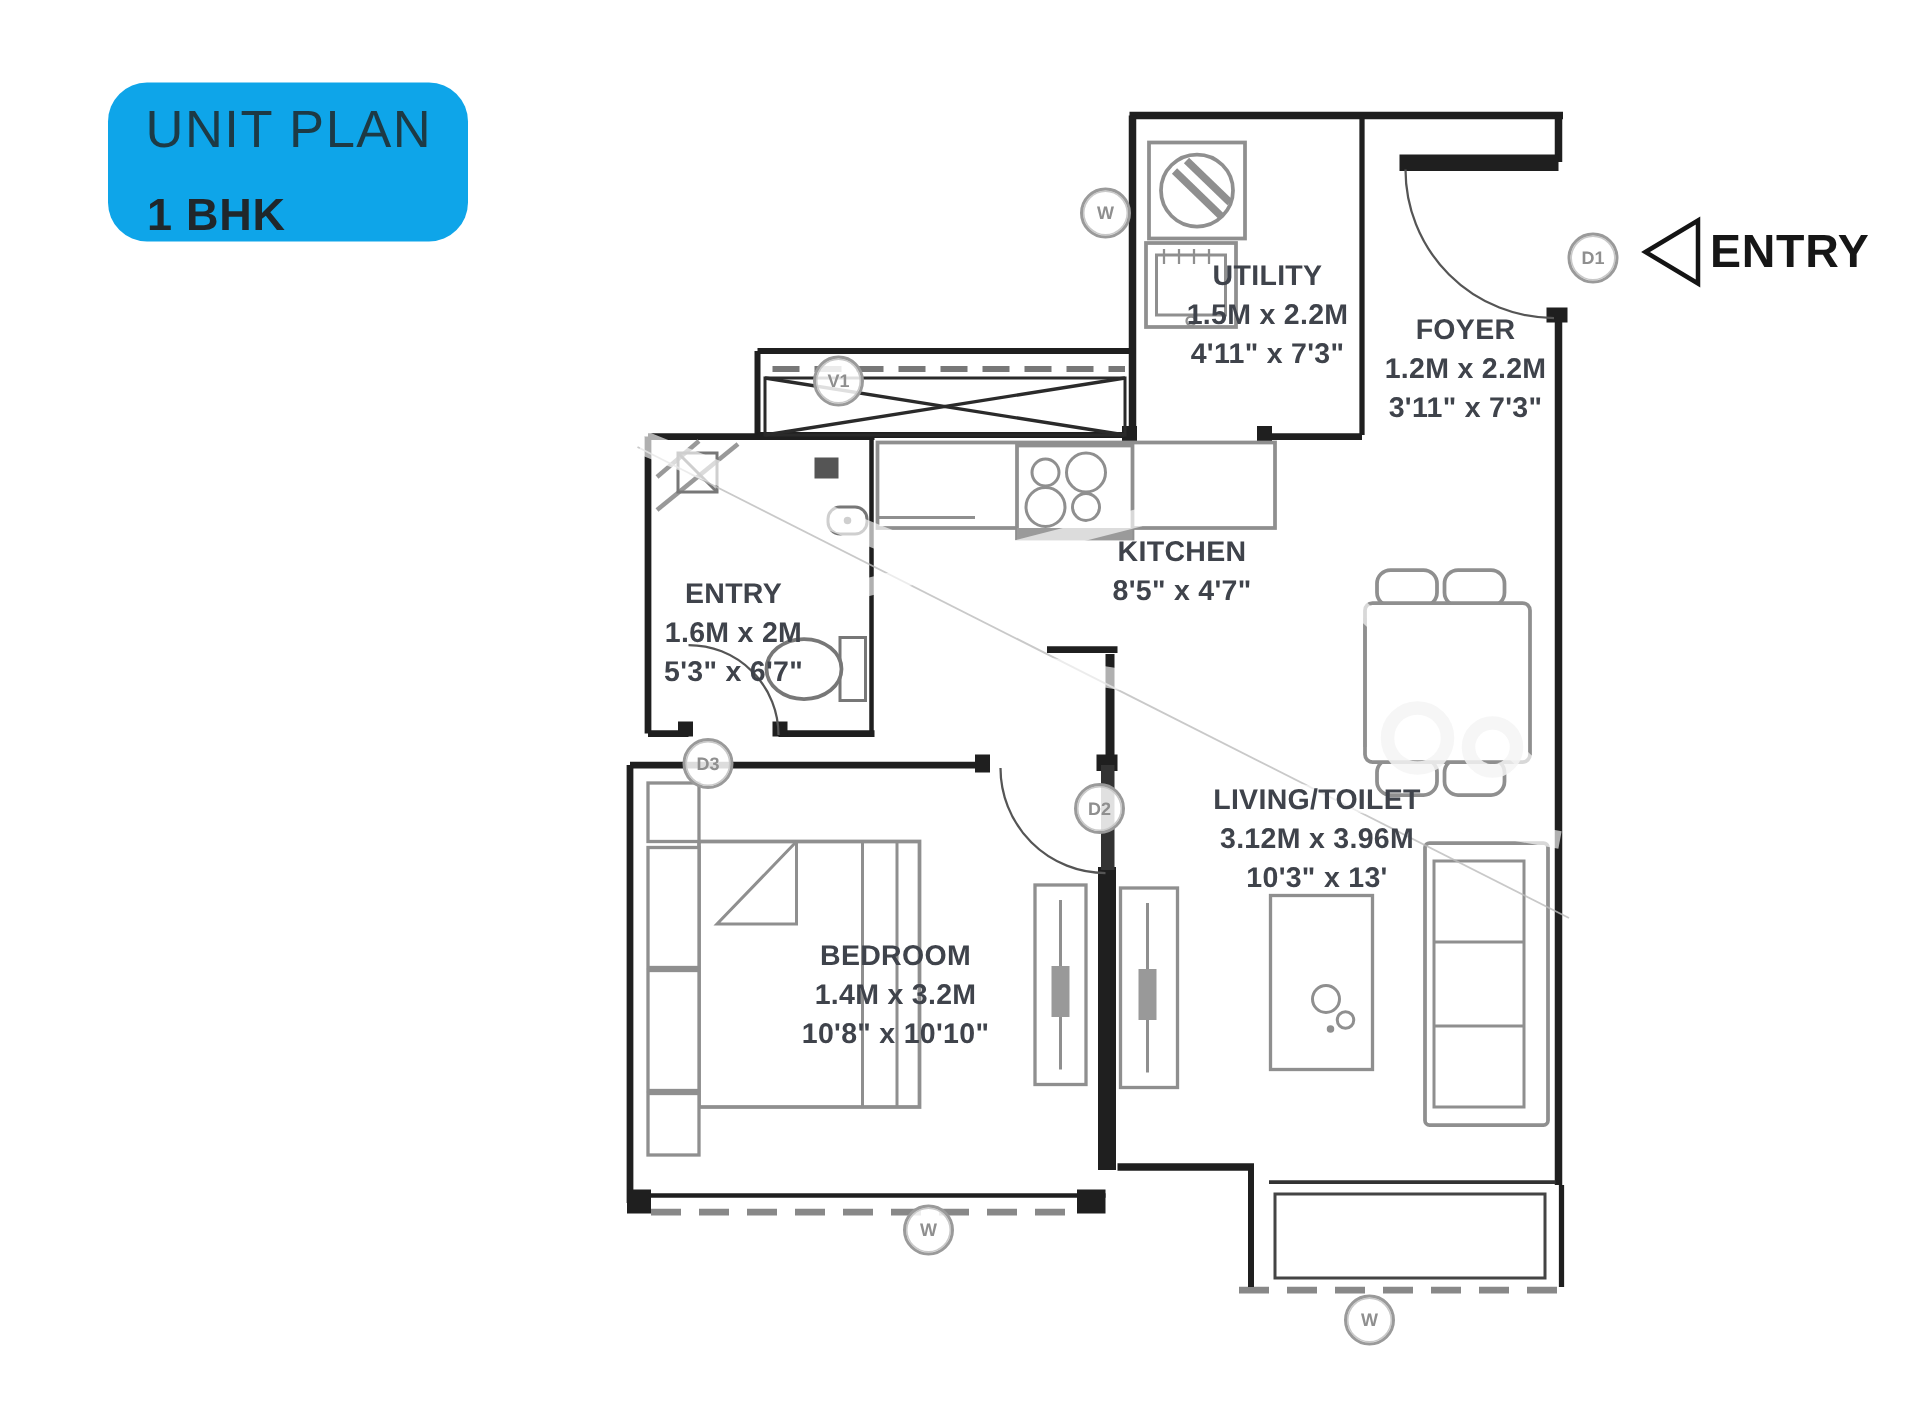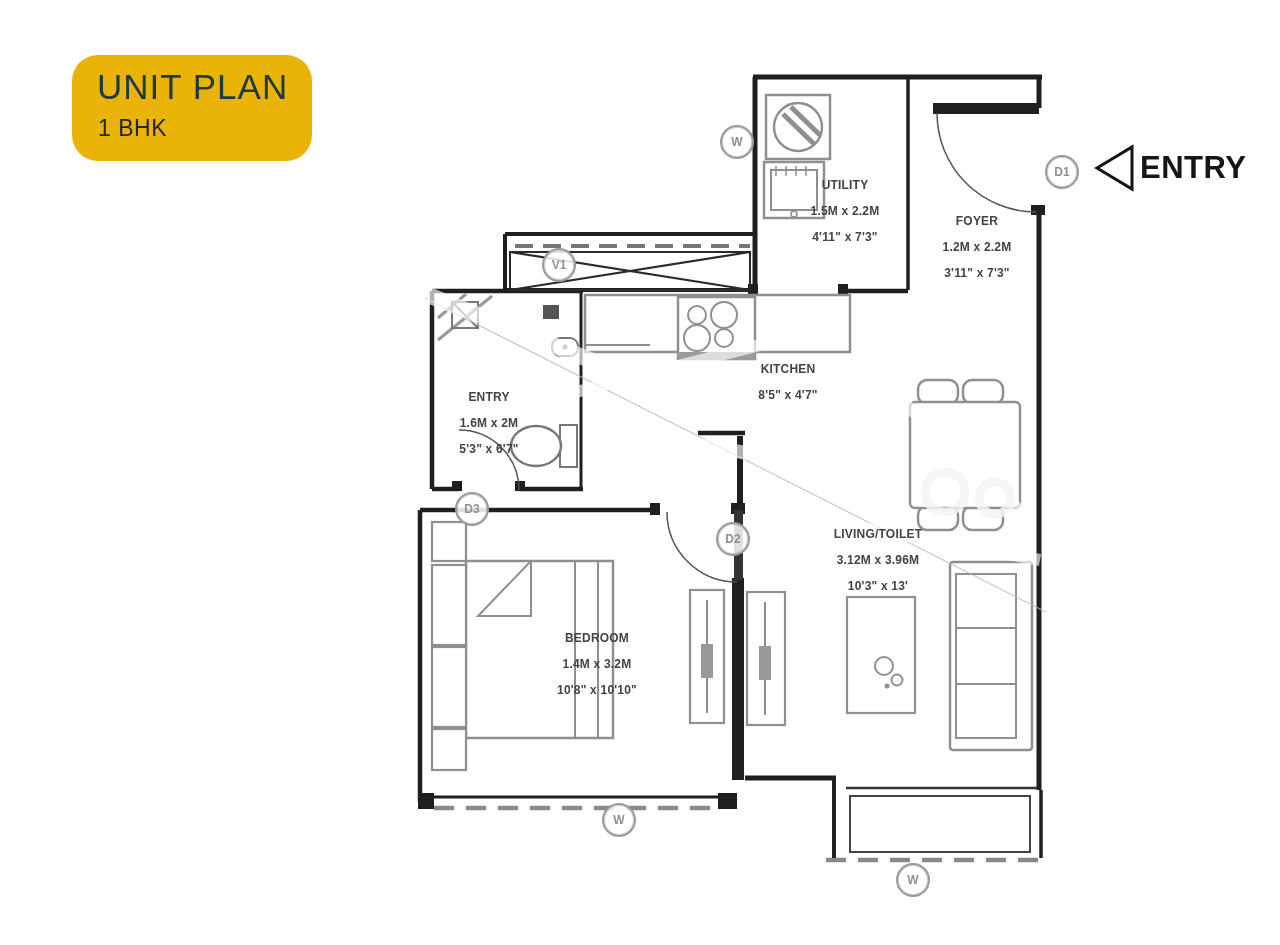--- a/index.html
+++ b/index.html
@@ -1,31 +1,31 @@
 <!DOCTYPE html>
 <html><head>
 <meta charset="utf-8">
 <style>
   html,body{margin:0;padding:0;background:#ffffff;}
   .stage{position:relative;width:1280px;height:945px;background:#ffffff;overflow:hidden;
          font-family:"Liberation Sans", sans-serif;}
   svg.plan{position:absolute;left:0;top:0;width:1280px;height:945px;}
 
   .title-card{position:absolute;left:72px;top:55px;width:240px;height:106px;
-      background:#eab308;border-radius:26px;padding:0;}
+      background:#0ea5e9;border-radius:26px;padding:0;}
   .title-card .title{position:absolute;left:25px;top:12px;font-size:35px;font-weight:400;
       color:#1d3a45;letter-spacing:1px;}
-  .title-card .subtitle{position:absolute;left:26px;top:60px;font-size:23px;font-weight:400;
+  .title-card .subtitle{position:absolute;left:26px;top:72px;font-size:30px;font-weight:700;
       color:#20272b;letter-spacing:0.5px;}
 
   .entry-label{position:absolute;left:1140px;top:150px;font-size:31px;font-weight:700;
       color:#161616;letter-spacing:0.5px;}
 
   .room-label{position:absolute;width:220px;text-align:center;color:#3f434b;
-      font-size:12px;font-weight:700;line-height:26px;letter-spacing:0.2px;}
+      font-size:19px;font-weight:700;line-height:26px;letter-spacing:0.2px;}
   .room-label span{display:block;}
 
   .marker{position:absolute;width:30px;height:30px;border:2px solid #9a9a9a;border-radius:50%;
       background:rgba(255,255,255,0.85);color:#8f8f8f;font-size:12px;font-weight:700;
       display:flex;align-items:center;justify-content:center;box-shadow:inset 0 0 0 1px #c9c9c9;}
 </style>
 </head>
 <body>
 
 <div class="stage">
@@ -254,20 +254,20 @@
     <span>10'3" x 13'</span>
   </div>
 
   <div class="room-label" style="left:487px;top:625px;">
     <span>BEDROOM</span>
     <span>1.4M x 3.2M</span>
     <span>10'8" x 10'10"</span>
   </div>
 
   <div class="marker" style="left:720px;top:125px;">W</div>
-  <div class="marker" style="left:542px;top:248px;">V1</div>
+  <div class="marker" style="left:542px;top:237px;">V1</div>
   <div class="marker" style="left:455px;top:492px;">D3</div>
   <div class="marker" style="left:716px;top:522px;">D2</div>
   <div class="marker" style="left:1045px;top:155px;">D1</div>
   <div class="marker" style="left:602px;top:803px;">W</div>
   <div class="marker" style="left:896px;top:863px;">W</div>
 
 </div>
 
 </body></html>

